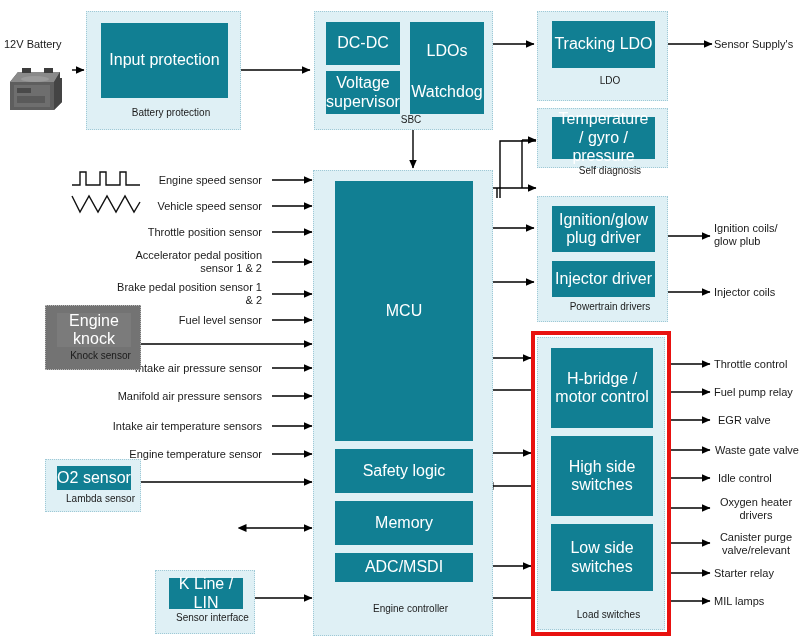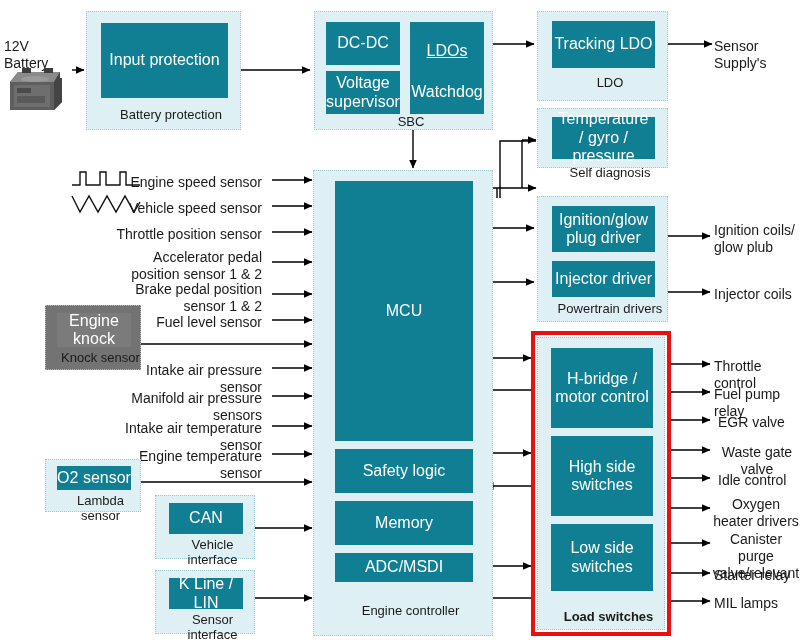--- a/index.html
+++ b/index.html
@@ -1,27 +1,27 @@
 <!DOCTYPE html>
 <html><head>
 <meta charset="utf-8">
 <style>
   html,body{margin:0;padding:0;background:#ffffff;}
   body{font-family:"Liberation Sans", sans-serif;}
   #canvas{position:relative;width:800px;height:642px;background:#fff;overflow:hidden;}
 
   .grp{position:absolute;background:#dff0f5;border:1px dotted #9fc9d6;box-sizing:border-box;}
   .grp.gray{background:#737373;border:1px dotted #b8b8b8;}
-  .grp-label{position:absolute;left:15px;right:0;text-align:center;color:#1a1a1a;font-size:13px;}
+  .grp-label{position:absolute;left:15px;right:0;text-align:center;color:#1a1a1a;font-size:10px;}
 
   .blk{position:absolute;background:#117f93;color:#ffffff;display:flex;align-items:center;
        justify-content:center;text-align:center;font-size:16px;line-height:1.15;box-sizing:border-box;}
   .blk.gray{background:#7b7b7b;color:#ffffff;}
 
-  .lbl{position:absolute;font-size:14px;color:#1a1a1a;line-height:1.2;}
+  .lbl{position:absolute;font-size:11px;color:#1a1a1a;line-height:1.2;}
   .lbl.r{text-align:right;}
   .lbl.l{text-align:left;}
   .lbl.c{text-align:center;}
 
   .redbox{position:absolute;border:4px solid #e8110f;box-sizing:border-box;background:transparent;}
 
   svg.wires{position:absolute;left:0;top:0;width:800px;height:642px;pointer-events:none;}
   .battery{position:absolute;}
   .wave{position:absolute;}
 </style>
@@ -147,31 +147,31 @@
   </div>
 
   <div class="lbl r" style="left:110px;top:174px;width:152px;">Engine speed sensor</div>
   <div class="lbl r" style="left:110px;top:200px;width:152px;">Vehicle speed sensor</div>
   <div class="lbl r" style="left:110px;top:226px;width:152px;">Throttle position sensor</div>
   <div class="lbl r" style="left:110px;top:249px;width:152px;">Accelerator pedal position sensor 1 &amp; 2</div>
   <div class="lbl r" style="left:110px;top:281px;width:152px;">Brake pedal position sensor 1 &amp; 2</div>
   <div class="lbl r" style="left:110px;top:314px;width:152px;">Fuel level sensor</div>
   <div class="lbl r" style="left:110px;top:362px;width:152px;">Intake air pressure sensor</div>
   <div class="lbl r" style="left:100px;top:390px;width:162px;">Manifold air pressure sensors</div>
-  <div class="lbl r" style="left:100px;top:420px;width:162px;">Intake air temperature sensor</div>
+  <div class="lbl r" style="left:100px;top:420px;width:162px;">Intake air temperature sensors</div>
   <div class="lbl r" style="left:100px;top:448px;width:162px;">Engine temperature sensor</div>
 
   <div class="grp" style="left:86px;top:11px;width:155px;height:119px;">
     <div class="blk" style="left:14px;top:11px;width:127px;height:75px;">Input protection</div>
     <div class="grp-label" style="top:95px;">Battery protection</div>
   </div>
 
   <div class="grp" style="left:314px;top:11px;width:179px;height:119px;">
     <div class="blk" style="left:11px;top:10px;width:74px;height:43px;">DC-DC</div>
-    <div class="blk" style="left:95px;top:10px;width:74px;height:59px;text-decoration:underline;">LDOs</div>
+    <div class="blk" style="left:95px;top:10px;width:74px;height:59px;">LDOs</div>
     <div class="blk" style="left:11px;top:59px;width:74px;height:43px;padding:0 3px;">Voltage supervisor</div>
     <div class="blk" style="left:95px;top:59px;width:74px;height:43px;">Watchdog</div>
     <div class="grp-label" style="top:102px;">SBC</div>
   </div>
 
   <div class="grp" style="left:537px;top:11px;width:131px;height:90px;">
     <div class="blk" style="left:14px;top:9px;width:103px;height:47px;">Tracking LDO</div>
     <div class="grp-label" style="top:63px;">LDO</div>
   </div>
   <div class="lbl l" style="left:714px;top:38px;width:86px;">Sensor Supply's</div>
@@ -187,21 +187,21 @@
     <div class="grp-label" style="top:104px;">Powertrain drivers</div>
   </div>
   <div class="lbl l" style="left:714px;top:222px;width:84px;">Ignition coils/ glow plub</div>
   <div class="lbl l" style="left:714px;top:286px;width:84px;">Injector coils</div>
 
   <div class="redbox" style="left:531px;top:331px;width:140px;height:305px;"></div>
   <div class="grp" style="left:537px;top:337px;width:128px;height:293px;">
     <div class="blk" style="left:13px;top:10px;width:102px;height:80px;padding:0 4px;">H-bridge / motor control</div>
     <div class="blk" style="left:13px;top:98px;width:102px;height:80px;">High side switches</div>
     <div class="blk" style="left:13px;top:186px;width:102px;height:67px;">Low side switches</div>
-    <div class="grp-label" style="top:271px;font-weight:bold;">Load switches</div>
+    <div class="grp-label" style="top:271px;">Load switches</div>
   </div>
 
   <div class="lbl l" style="left:714px;top:358px;width:86px;">Throttle control</div>
   <div class="lbl l" style="left:714px;top:386px;width:86px;">Fuel pump relay</div>
   <div class="lbl l" style="left:718px;top:414px;width:86px;">EGR valve</div>
   <div class="lbl l" style="left:714px;top:444px;width:86px;text-align:center;">Waste gate valve</div>
   <div class="lbl l" style="left:718px;top:472px;width:86px;">Idle control</div>
   <div class="lbl c" style="left:712px;top:496px;width:88px;">Oxygen heater drivers</div>
   <div class="lbl c" style="left:712px;top:531px;width:88px;">Canister purge valve/relevant</div>
   <div class="lbl l" style="left:714px;top:567px;width:86px;">Starter relay</div>
@@ -218,23 +218,19 @@
   <div class="grp gray" style="left:45px;top:305px;width:96px;height:65px;">
     <div class="blk gray" style="left:11px;top:7px;width:74px;height:34px;padding:0 2px;">Engine knock</div>
     <div class="grp-label" style="top:44px;">Knock sensor</div>
   </div>
 
   <div class="grp" style="left:45px;top:459px;width:96px;height:53px;">
     <div class="blk" style="left:11px;top:6px;width:74px;height:24px;">O2 sensor</div>
     <div class="grp-label" style="top:33px;">Lambda sensor</div>
   </div>
 
-  <div class="grp" style="left:155px;top:495px;width:100px;height:64px;">
-    <div class="blk" style="left:13px;top:7px;width:74px;height:31px;">CAN</div>
-    <div class="grp-label" style="top:41px;">Vehicle interface</div>
-  </div>
 
   <div class="grp" style="left:155px;top:570px;width:100px;height:64px;">
     <div class="blk" style="left:13px;top:7px;width:74px;height:31px;">K Line / LIN</div>
     <div class="grp-label" style="top:41px;">Sensor interface</div>
   </div>
 
 </div>
 
 </body></html>

